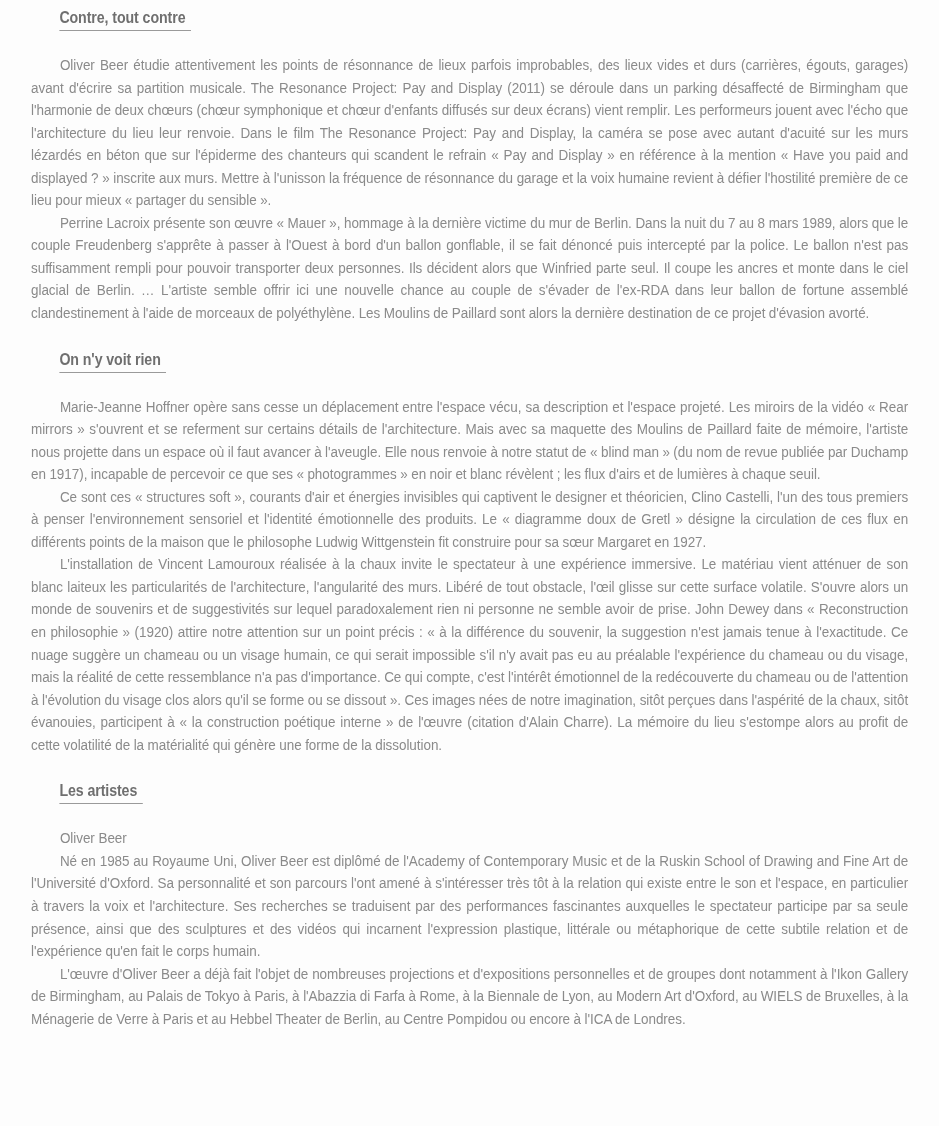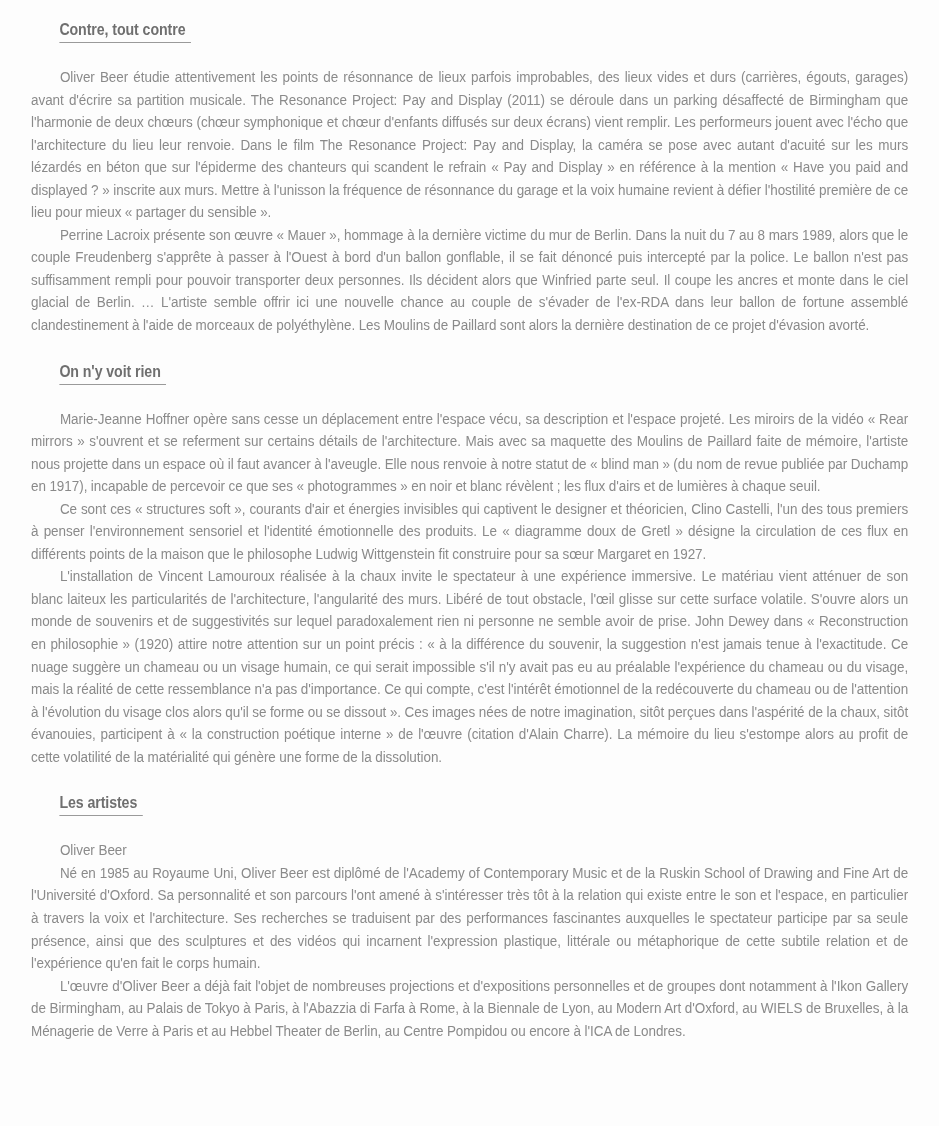--- a/index.html
+++ b/index.html
@@ -13,21 +13,21 @@
     font-family: "Liberation Sans", sans-serif;
     color: #808080;
     overflow: hidden;
   }
 
   .page {
     position: relative;
     width: 939px;
     height: 1126px;
     box-sizing: border-box;
-    padding: 16px 31px;
+    padding: 4px 31px;
     background: #fdfdfd;
   }
 
   .doc {
     padding-top: 2px;
   }
 
   
   .section-heading {
     font-size: 16.5px;

